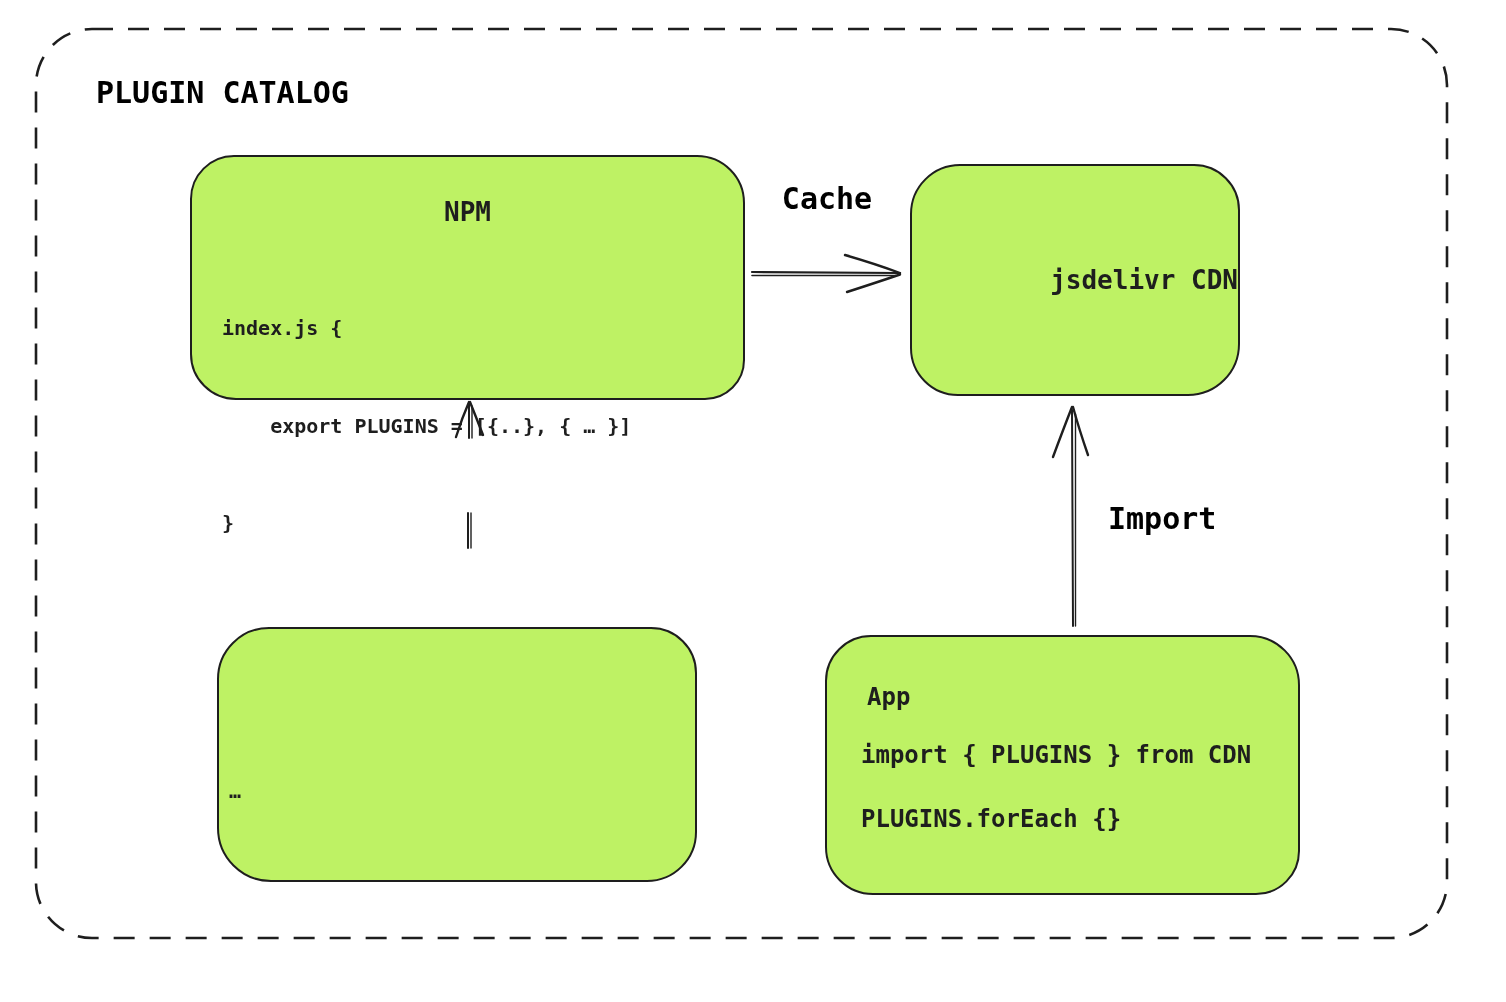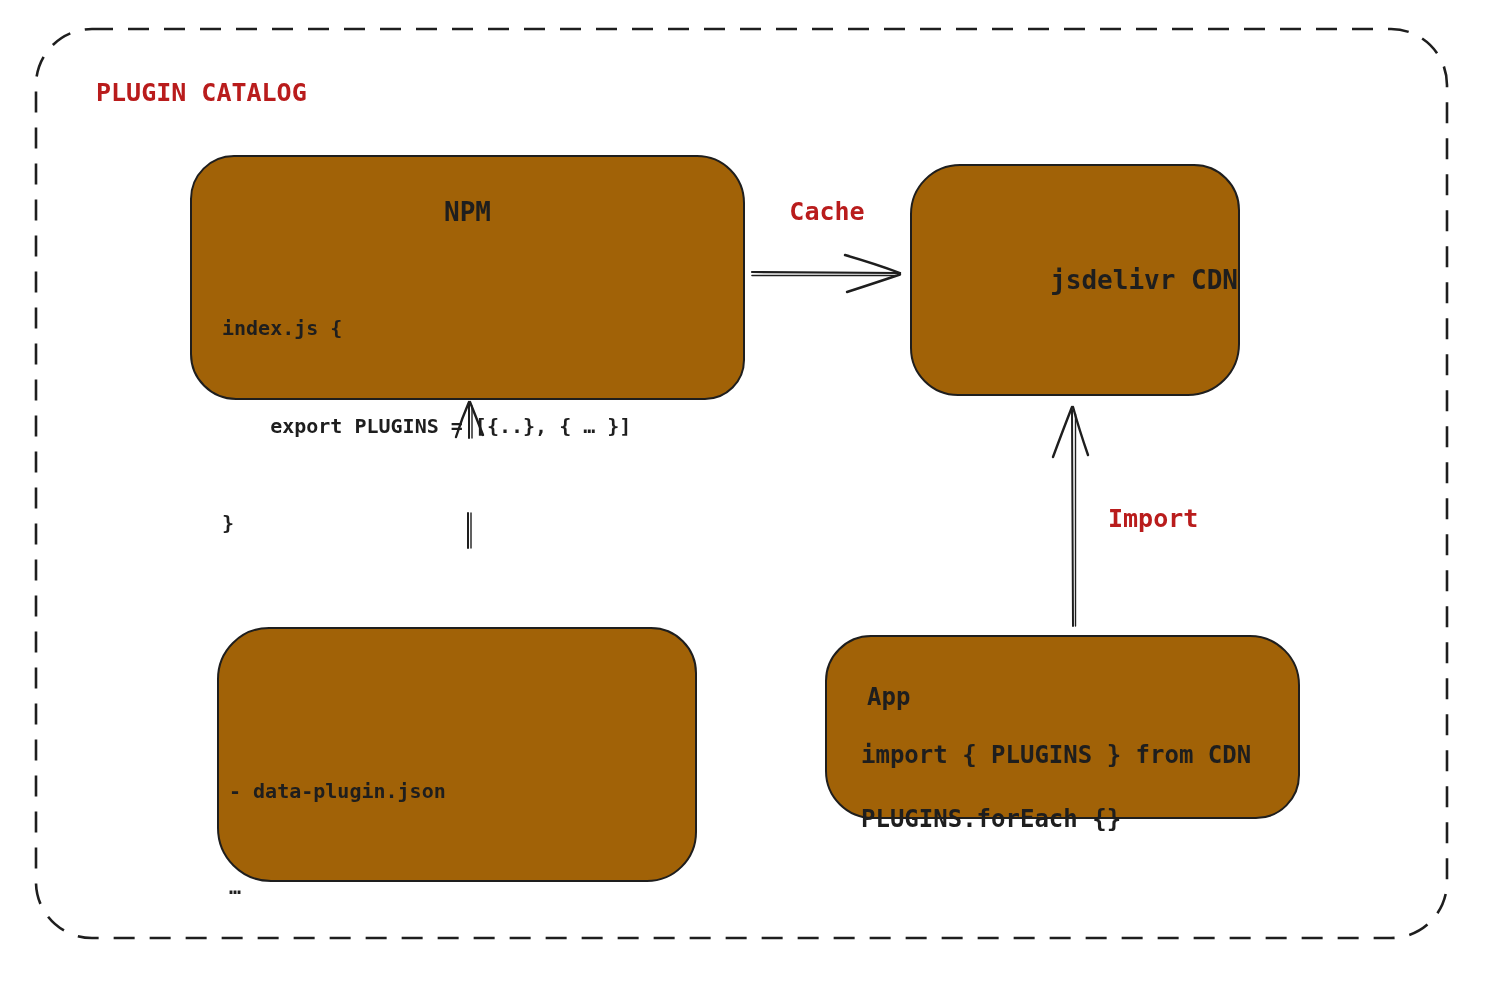--- a/index.html
+++ b/index.html
@@ -11,31 +11,31 @@
     background: #ffffff;
     font-family: "DejaVu Sans Mono", "Liberation Mono", monospace;
     color: #1e1e1e;
     overflow: hidden;
   }
   .abs { position: absolute; }
   svg.layer { position: absolute; left: 0; top: 0; pointer-events: none; }
 
   .label {
     position: absolute;
-    font-size: 25px;
+    font-size: 30px;
     font-weight: 600;
     line-height: 30px;
     white-space: pre;
-    color: #b91c1c;
+    color: #000000;
   }
   .label.center { text-align: center; }
 
   .node {
     position: absolute;
-    background: #a16207;
+    background: #bef264;
     border: 2.5px solid #1e1e1e;
   }
   .node-title {
     position: absolute;
     width: 100%;
     text-align: center;
     font-size: 26px;
     font-weight: 600;
     line-height: 26px;
     white-space: pre;
@@ -46,21 +46,21 @@
     font-weight: 600;
     line-height: 32.5px;
     white-space: pre;
   }
   .codeline { white-space: pre; }
 
   #node-npm  { left: 190px; top: 155px; width: 555px; height: 245px; border-radius: 44px 48px 40px 46px; }
   #node-cdn  { left: 910px; top: 164px; width: 330px; height: 232px; border-radius: 50px 46px 52px 48px;
                display: flex; align-items: center; justify-content: flex-end; }
   #node-repo { left: 217px; top: 627px; width: 480px; height: 255px; border-radius: 52px 46px 50px 54px; }
-  #node-app  { left: 825px; top: 635px; width: 475px; height: 184px; border-radius: 46px 50px 44px 48px; }
+  #node-app  { left: 825px; top: 635px; width: 475px; height: 260px; border-radius: 46px 50px 44px 48px; }
 
   .cdn-label { font-size: 26px; font-weight: 600; white-space: pre; }
   .app-line { position: absolute; font-size: 24px; font-weight: 600; white-space: pre; line-height: 28px; }
 </style>
 </head>
 <body>
 
 <div class="page">
 
   <svg class="layer" width="1506" height="1002" aria-hidden="true">
@@ -77,40 +77,39 @@
       <div class="codeline">}</div>
     </div>
   </div>
 
   <div class="node" id="node-cdn">
     <div class="cdn-label">jsdelivr CDN</div>
   </div>
 
   <div class="node" id="node-repo">
     <div class="code" style="left:10px; top:82px; line-height:32px;">
-      <div class="codeline">- data-plugin.json</div>
       <div class="codeline">…</div>
     </div>
   </div>
 
   <div class="node" id="node-app">
     <div class="app-line" style="left:40px; top:46px;">App</div>
     <div class="app-line" style="left:34px; top:104px;">import { PLUGINS } from CDN</div>
     <div class="app-line" style="left:34px; top:168px;">PLUGINS.forEach {}</div>
   </div>
 
   <svg class="abs" style="left:748px; top:238px;" width="160" height="62" viewBox="0 0 160 62" aria-hidden="true">
     <g fill="none" stroke="#1e1e1e" stroke-linecap="round">
       <path d="M4 34 L152 35" stroke-width="2.2"></path>
       <path d="M4 37.5 L148 37.5" stroke-width="1.6"></path>
       <path d="M97 17 Q128 26 152 35" stroke-width="2.4"></path>
       <path d="M99 54 Q130 44 152 36.5" stroke-width="2.4"></path>
     </g>
   </svg>
-  <div class="label center" style="left:752px; top:197px; width:150px;">Cache</div>
+  <div class="label center" style="left:752px; top:184px; width:150px;">Cache</div>
 
   <svg class="abs" style="left:445px; top:398px;" width="50" height="155" viewBox="0 0 50 155" aria-hidden="true">
     <g fill="none" stroke="#1e1e1e" stroke-linecap="round">
       <path d="M24 6 L24 40" stroke-width="2"></path>
       <path d="M27 8 L27 40" stroke-width="1.4"></path>
       <path d="M11 39 Q17 20 24 4" stroke-width="2.4"></path>
       <path d="M38 37 Q31 19 25 4" stroke-width="2.4"></path>
       <path d="M23 115 L23 150" stroke-width="2"></path>
       <path d="M26 115 L26 150" stroke-width="1.4"></path>
     </g>

